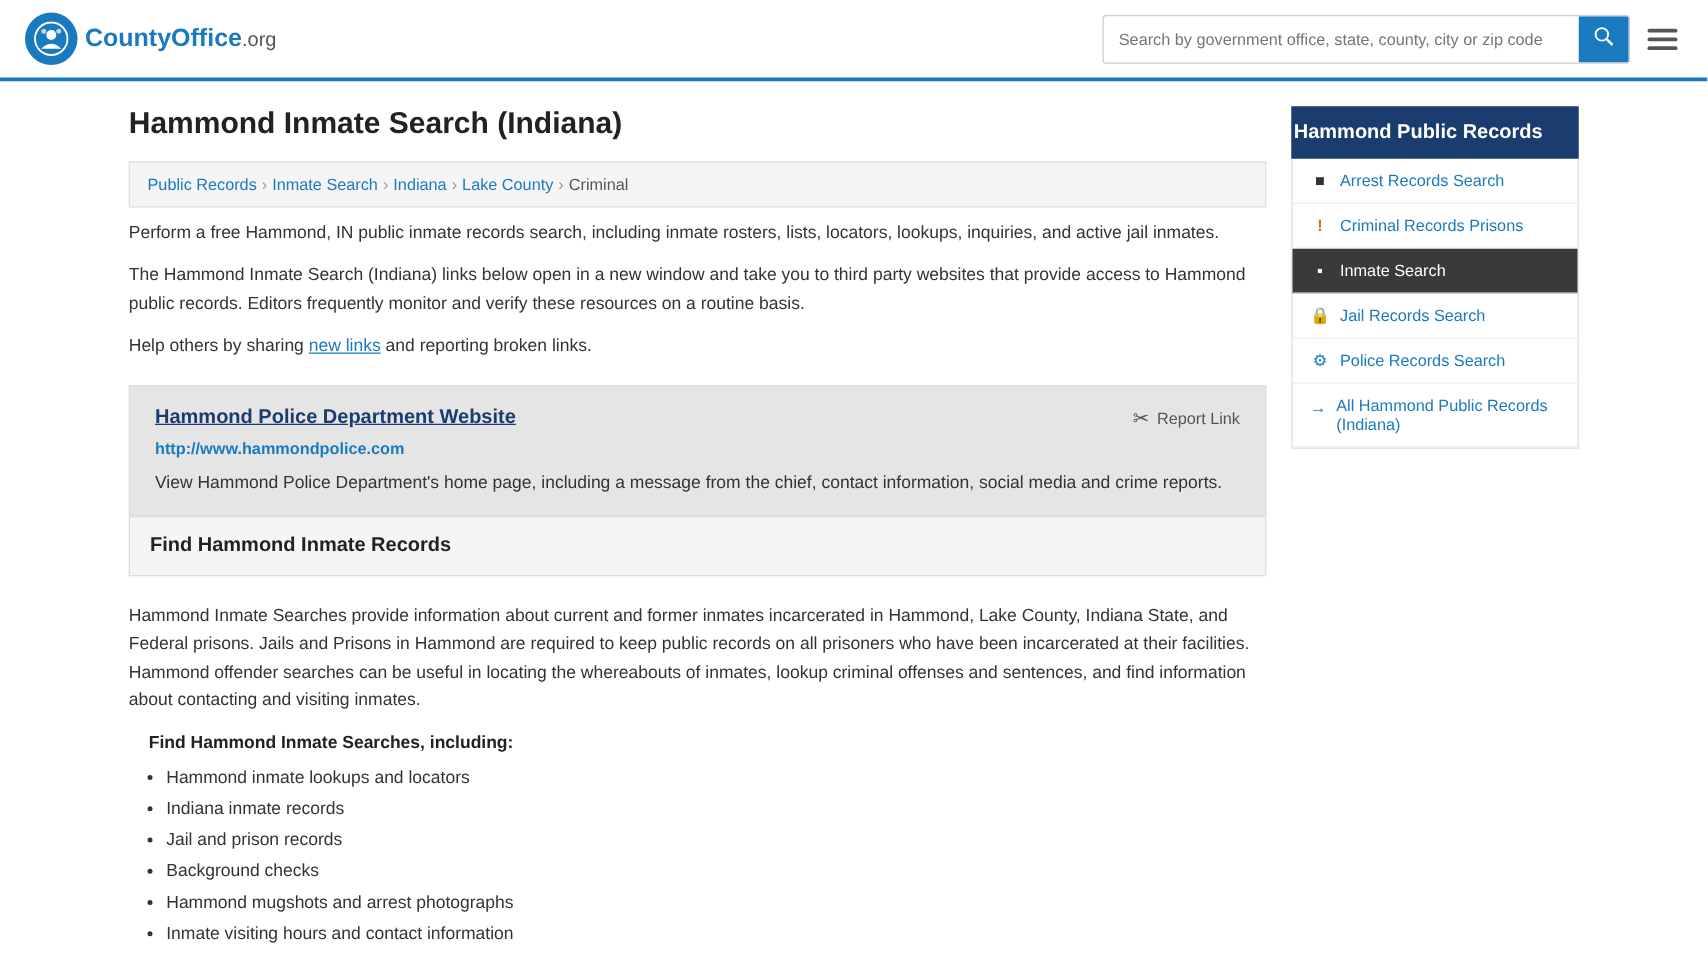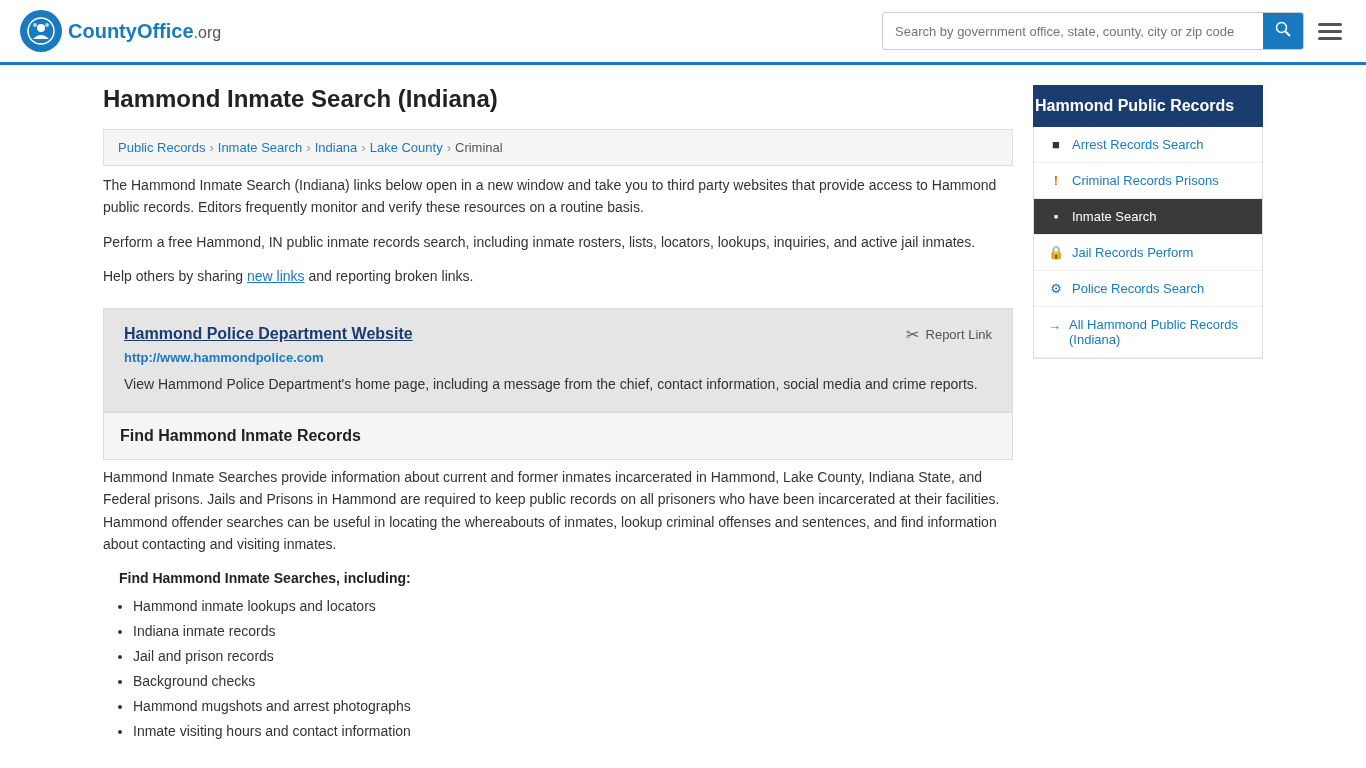--- a/index.html
+++ b/index.html
@@ -178,21 +178,21 @@
       font-size: 14px;
       line-height: 1.6;
       color: #333;
     }
 
     
     .find-section {
       background: #f5f5f5;
       border: 1px solid #ddd;
       padding: 14px 16px;
-      margin-bottom: 6px;
+      margin-bottom: 20px;
     }
     .find-section h3 {
       font-size: 16px;
       font-weight: bold;
       color: #222;
     }
 
     .section-text {
       font-size: 14px;
       line-height: 1.6;
@@ -317,22 +317,22 @@
       <span class="sep">›</span>
       <a href="#">Inmate Search</a>
       <span class="sep">›</span>
       <a href="#">Indiana</a>
       <span class="sep">›</span>
       <a href="#">Lake County</a>
       <span class="sep">›</span>
       <span>Criminal</span>
     </nav>
 
+    <p class="intro-text">Perform a free Hammond, IN public inmate records search, including inmate rosters, lists, locators, lookups, inquiries, and active jail inmates.</p>
     <p class="intro-text">The Hammond Inmate Search (Indiana) links below open in a new window and take you to third party websites that provide access to Hammond public records. Editors frequently monitor and verify these resources on a routine basis.</p>
-    <p class="intro-text">Perform a free Hammond, IN public inmate records search, including inmate rosters, lists, locators, lookups, inquiries, and active jail inmates.</p>
 
     <p class="help-text">
       <span>Help others by sharing </span><a href="#">new links</a><span> and reporting broken links.</span>
     </p>
 
     <div class="record-card">
       <div class="record-card-header">
         <div class="record-title">
           <a href="#">Hammond Police Department Website</a>
         </div>
@@ -373,21 +373,21 @@
       <a href="#" class="sidebar-item">
         <span class="si-icon" style="color:#e07000;font-weight:bold">!</span>
         <span>Criminal Records Prisons</span>
       </a>
       <a href="#" class="sidebar-item active">
         <span class="si-icon">▪</span>
         <span>Inmate Search</span>
       </a>
       <a href="#" class="sidebar-item">
         <span class="si-icon">🔒</span>
-        <span>Jail Records Perform</span>
+        <span>Jail Records Search</span>
       </a>
       <a href="#" class="sidebar-item">
         <span class="si-icon">⚙</span>
         <span>Police Records Search</span>
       </a>
       <a href="#" class="sidebar-item-allrecords">
         <span class="si-icon" style="color:#1a7abf">→</span>
         <span>All Hammond Public Records (Indiana)</span>
       </a>
     </nav>

